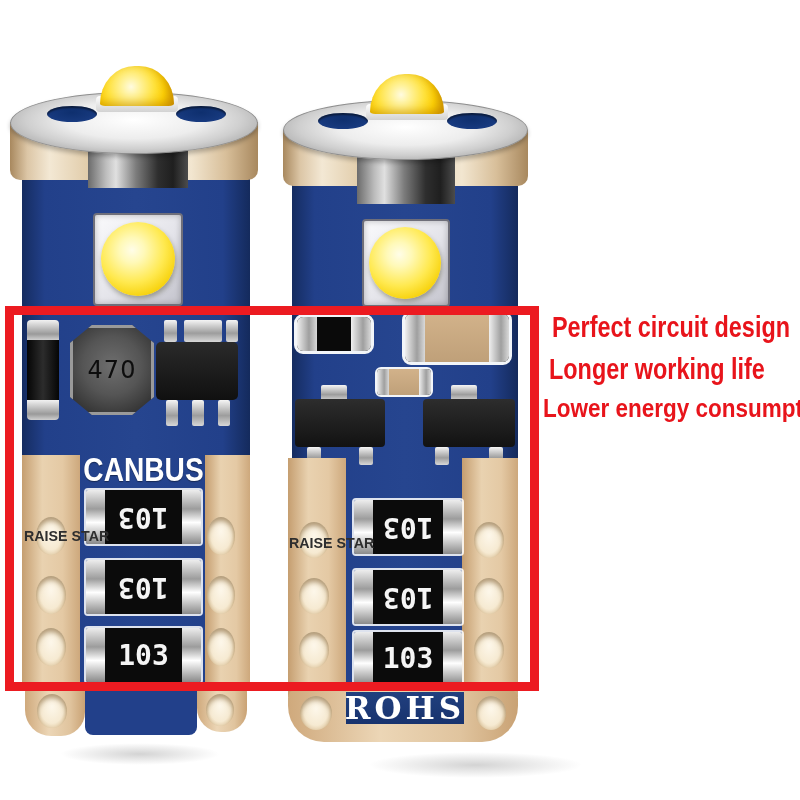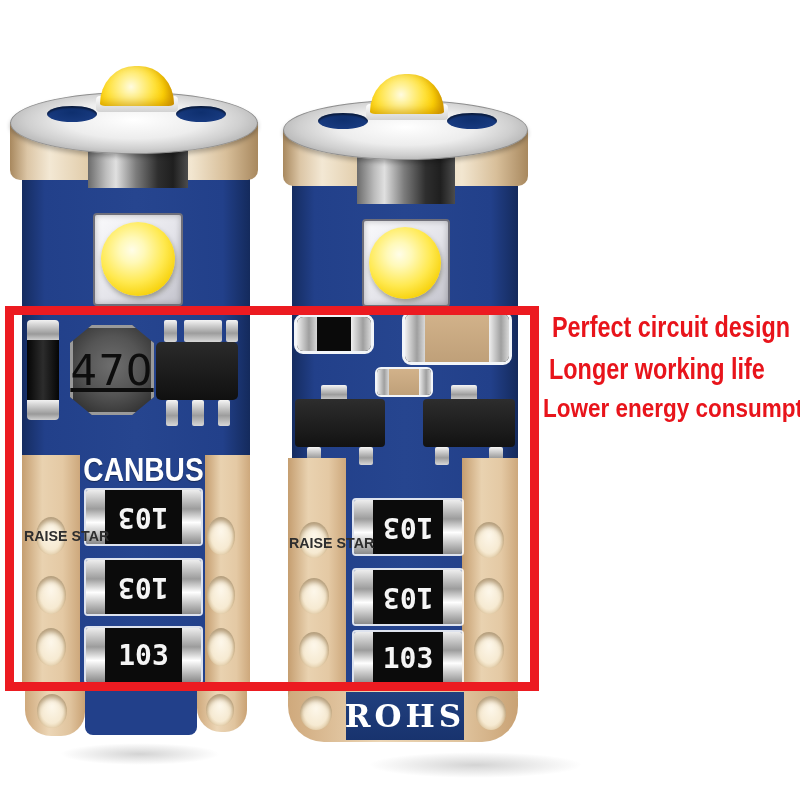--- a/index.html
+++ b/index.html
@@ -36,21 +36,21 @@
   .tan-tab{background:linear-gradient(90deg,#cfa97c 0%,#ecd6b6 40%,#e0c49e 75%,#c9a274 100%);}
 
   
   .cap2end{display:flex;flex-direction:column;border-radius:4px;overflow:hidden;}
   .cap2end .end{height:20px;background:linear-gradient(180deg,#f2f2f2,#9a9a9a 70%,#cfcfcf);}
   .cap2end .mid{flex:1;background:linear-gradient(90deg,#050505,#2c2c2c 50%,#050505);}
   .inductor{clip-path:polygon(26% 0,74% 0,100% 20%,100% 80%,74% 100%,26% 100%,0 80%,0 20%);
             background:radial-gradient(circle at 50% 45%,#6e6e6e 0%,#555555 45%,#2c2c2c 90%);
             display:flex;align-items:center;justify-content:center;
             box-shadow:inset 0 0 0 3px #9a9a9a;}
-  .inductor span{font-family:"DejaVu Sans",sans-serif;font-size:42px;font-weight:500;color:#0d0d0d;letter-spacing:1px;text-decoration:underline;}
+  .inductor span{font-family:"DejaVu Sans",sans-serif;font-size:24px;font-weight:500;color:#0d0d0d;letter-spacing:1px;}
   .ic-body{background:linear-gradient(180deg,#2a2a2a,#101010);border-radius:5px;}
   .lead{background:linear-gradient(180deg,#f5f5f5,#9d9d9d 60%,#d8d8d8);border-radius:2px;}
   .outline-cap{border:3px solid #f2f5f9;border-radius:9px;display:flex;overflow:hidden;background:#0a0a0a;}
   .outline-cap .end{width:20px;background:linear-gradient(90deg,#efefef,#9f9f9f 60%,#d9d9d9);}
   .outline-cap .black{flex:1;background:#0a0a0a;}
   .outline-cap .tan{flex:1;background:linear-gradient(180deg,#d2b28a,#bfa079);}
   .sot-body{background:linear-gradient(180deg,#2d2d2d,#121212);border-radius:4px;}
 
   
   .res{display:flex;border:2px solid rgba(255,255,255,.85);border-radius:4px;overflow:hidden;}
@@ -234,21 +234,21 @@
       <div class="pad"></div>
       <div class="chip">
           <span>103</span>
         </div>
       <div class="pad"></div>
     </div>
 
     <div class="abs watermark" style="left:289px;top:534px;">RAISE STAR</div>
 
     <div class="abs tan-tab" style="left:288px;top:690px;width:230px;height:52px;border-radius:8px 8px 36px 36px;"></div>
-    <div class="abs rohs-band" style="left:346px;top:692px;width:118px;height:48px;">
+    <div class="abs rohs-band" style="left:346px;top:692px;width:118px;height:32px;">
       <span class="rohs">ROHS</span>
     </div>
     <div class="abs hole" style="left:300px;top:696px;width:32px;height:34px;"></div>
     <div class="abs hole" style="left:476px;top:696px;width:30px;height:34px;"></div>
   </div>
 
   <div class="abs hl-box" style="left:5px;top:306px;width:534px;height:385px;"></div>
   <div class="abs callout l1" style="left:552px;top:310px;">Perfect circuit design</div>
   <div class="abs callout l2" style="left:549px;top:352px;">Longer working life</div>
   <div class="abs callout l3" style="left:543px;top:394px;">Lower energy consumption</div>

